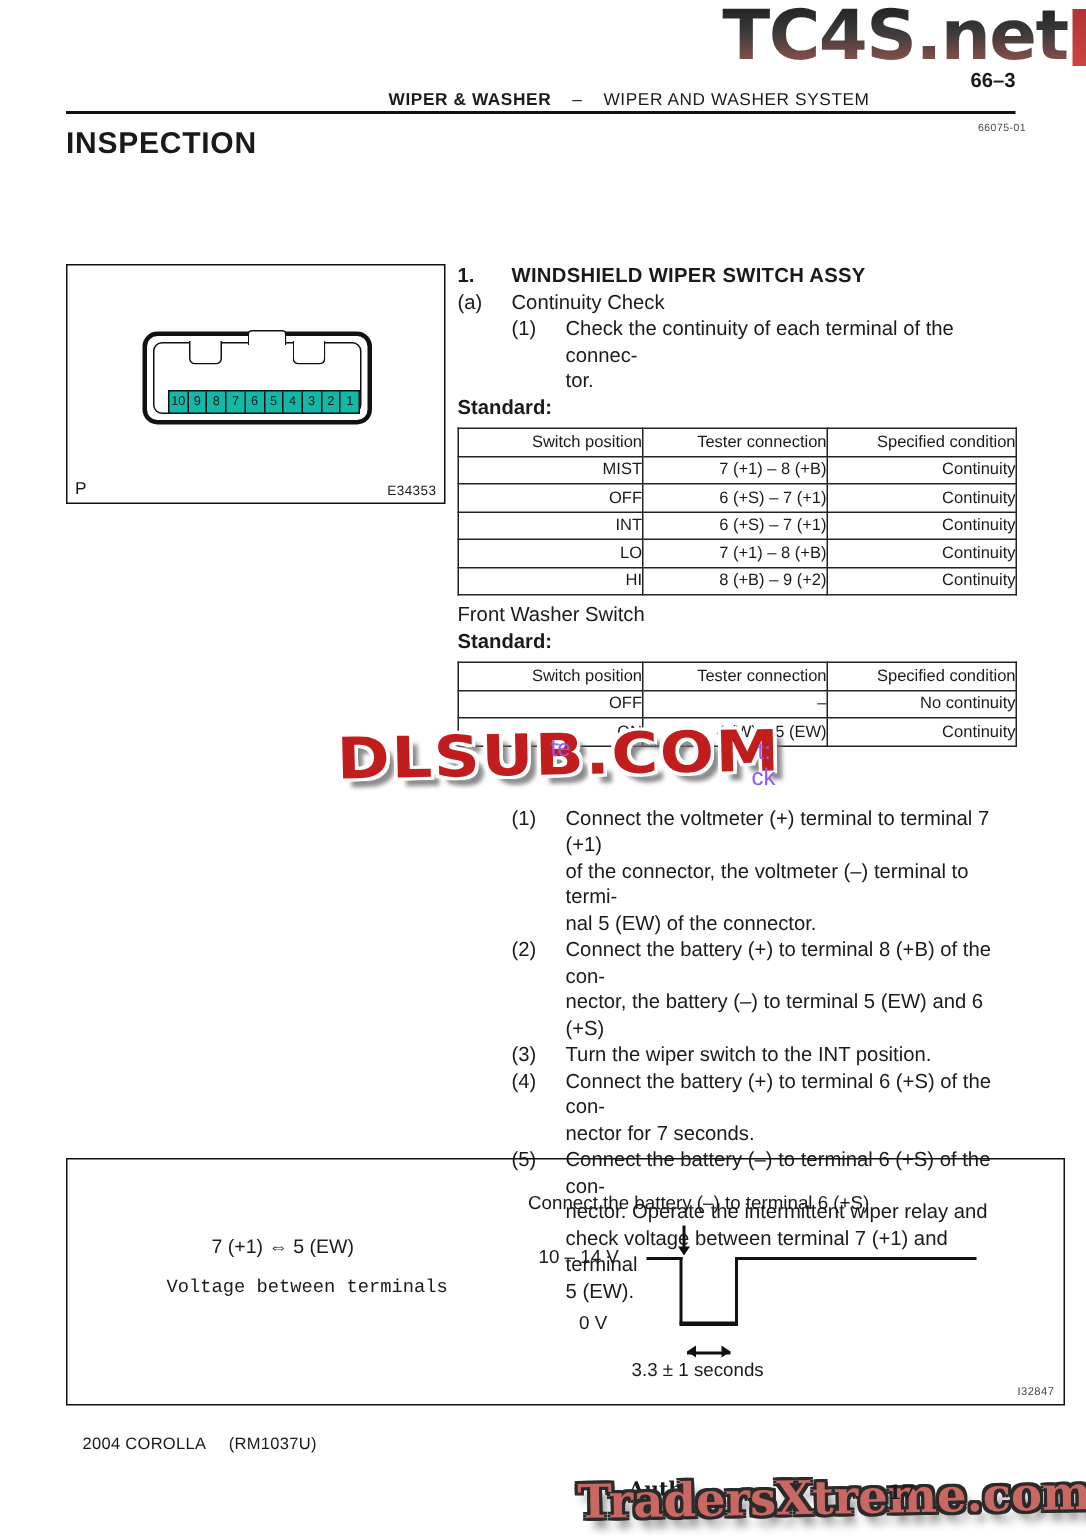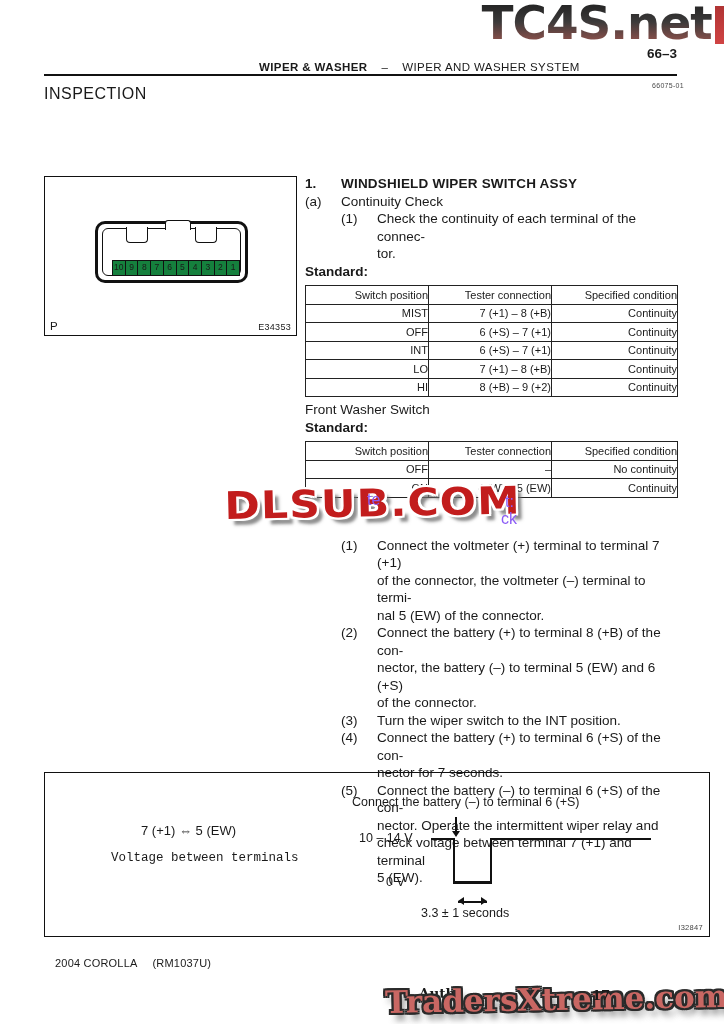--- a/index.html
+++ b/index.html
@@ -15,35 +15,35 @@
   .corner-strip{position:absolute;top:6px;right:0;width:9px;height:38px;
         background:linear-gradient(180deg,#b03434,#d04343);}
   .page-number{position:absolute;top:46px;left:620px;width:57px;text-align:right;
         font-weight:bold;font-size:13.5px;}
   .header-rule{position:absolute;top:74px;left:44px;width:633px;height:2px;background:#111;}
   .running-head{position:absolute;top:61px;left:259px;font-size:11.5px;letter-spacing:.4px;white-space:nowrap;}
   .running-head b{font-weight:bold;text-align:right;}
   .running-head .sep{display:inline-block;margin:0 14px;}
   .doc-code{position:absolute;top:82px;left:600px;width:84px;text-align:right;
         font-size:7px;color:#4a4a4a;letter-spacing:.3px;}
-  .title{position:absolute;top:85px;left:44px;font-size:16px;font-weight:normal;letter-spacing:.5px;text-align:right;}
+  .title{position:absolute;top:85px;left:44px;font-size:20px;font-weight:bold;letter-spacing:.5px;text-align:right;}
 
   
   .fig-connector{position:absolute;left:44px;top:176px;width:251px;height:158px;
         border:1.5px solid #111;}
   .conn-outer{position:absolute;left:50px;top:44px;width:147px;height:56px;
         border:3px solid #111;border-radius:10px;background:#fff;}
   .conn-inner{position:absolute;left:4px;top:4px;right:4px;bottom:4px;
         border:1.5px solid #111;border-radius:6px;}
   .conn-notch{position:absolute;top:-2px;width:20px;height:15px;background:#fff;
         border:1.5px solid #111;border-top:none;border-radius:0 0 4px 4px;}
   .conn-tab{position:absolute;top:-9px;width:24px;height:9px;background:#fff;
         border:1.5px solid #111;border-bottom:none;border-radius:3px 3px 0 0;}
   .pin-row{position:absolute;left:9px;top:31px;width:126px;height:14px;display:flex;
-        border:1px solid #111;background:#15803d;}
+        border:1px solid #111;background:#14b8a6;}
   .pin{flex:1;border-right:1px solid #111;font-size:8.5px;line-height:13px;text-align:center;
         font-family:"Liberation Sans",sans-serif;}
   .pin:last-child{border-right:none;}
   .fig-label-left{position:absolute;left:5px;bottom:3px;font-size:11.5px;}
   .fig-label-right{position:absolute;right:5px;bottom:3px;font-size:9px;letter-spacing:.3px;}
 
   
   .col{position:absolute;left:305px;top:175px;width:374px;font-size:13.5px;line-height:17.5px;}
   .row-hang{display:grid;grid-template-columns:36px 1fr;}
   .row-hang2{display:grid;grid-template-columns:36px 36px 1fr;}
@@ -237,21 +237,20 @@
         <span class="line">nal 5 (EW) of the connector.</span>
       </span>
     </div>
 
     <div class="row-hang2">
       <span></span>
       <span>(2)</span>
       <span>
         <span class="line">Connect the battery (+) to terminal 8 (+B) of the con-</span>
         <span class="line">nector, the battery (–) to terminal 5 (EW) and 6 (+S)</span>
-        <span class="line">of the connector.</span>
       </span>
     </div>
 
     <div class="row-hang2">
       <span></span>
       <span>(3)</span>
       <span>
         <span class="line">Turn the wiper switch to the INT position.</span>
       </span>
     </div>

